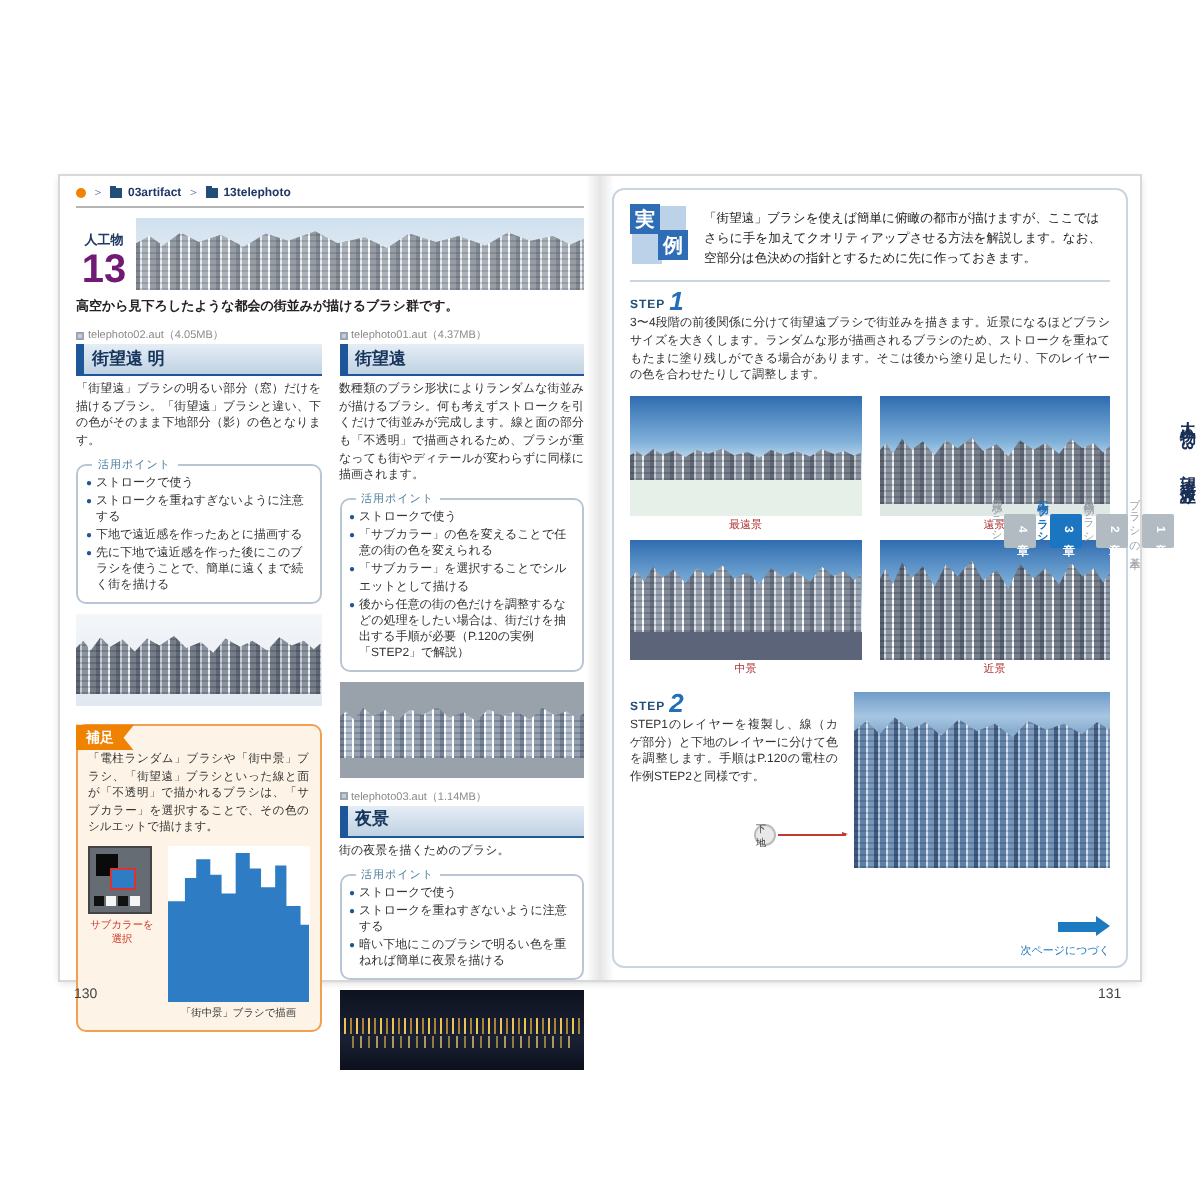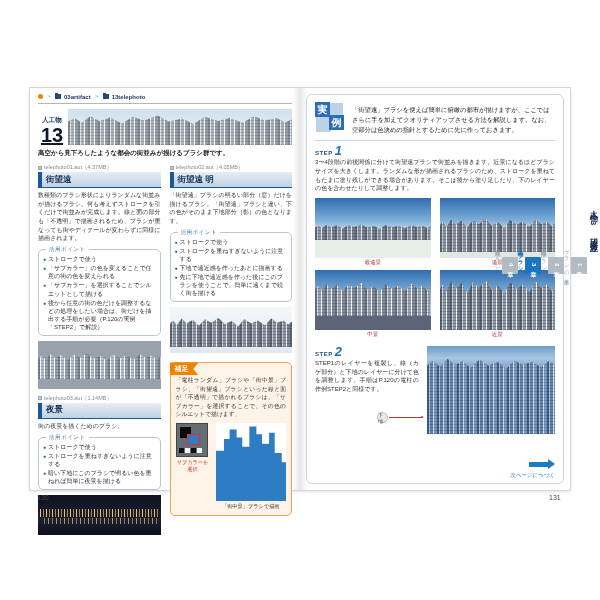--- a/index.html
+++ b/index.html
@@ -24,21 +24,21 @@
   .home-ic { width:5px; height:5px; border-radius:50%; background:#f08300; }
   .folder-ic { width:6px; height:4.5px; background:#1f4e79; position:relative; }
   .folder-ic::before { content:""; position:absolute; left:0; top:-1.5px; width:3px; height:1.5px; background:#1f4e79; }
   .bc-sep { color:#6b7c94; font-weight:normal; }
   .bc-rule { border-bottom:1px solid #b5b5b5; margin:2px 0 3px; }
 
   
   .titleblock { display:flex; align-items:flex-end; height:38px; }
   .cat-num { width:28px; text-align:center; }
   .cat { font-size:6.5px; font-weight:bold; color:#1f3864; }
-  .num { font-size:20px; font-weight:bold; color:#0f172a; line-height:1;text-decoration:underline; }
+  .num { font-size:20px; font-weight:bold; color:#701a75; line-height:1; }
   .big-title { font-size:21px; font-weight:bold; color:#0d0d0d; letter-spacing:1px;
     line-height:1; padding:0 2px 1px 2px; white-space:nowrap; }
   .banner { flex:1; height:36px; margin-left:2px; position:relative; overflow:hidden;
     background:linear-gradient(180deg,#cfe0ee 0%,#eef4f9 100%); }
   .banner .citytex { position:absolute; left:0; right:0; bottom:0; height:30px; opacity:.85;
     filter:saturate(.6) brightness(1.15); }
   .lead { font-size:6.5px; font-weight:bold; color:#222; margin:4px 0 6px; }
 
   
   .cols { display:flex; gap:9px; }
@@ -192,81 +192,20 @@
             <div class="citytex rows"></div>
           </div>
       </div>
       <div class="lead">高空から見下ろしたような都会の街並みが描けるブラシ群です。</div>
 
       <div class="cols">
 
         <div class="col">
           <div class="filelabel">
             <span class="file-ic"></span>
-            <span>telephoto01.aut（4.37MB）</span>
-          </div>
-          <div class="sechead">街望遠</div>
-          <div class="body-txt">数種類のブラシ形状によりランダムな街並みが描けるブラシ。何も考えずストロークを引くだけで街並みが完成します。線と面の部分も「不透明」で描画されるため、ブラシが重なっても街やディテールが変わらずに同様に描画されます。</div>
-
-          <div class="pointbox">
-            <span class="pb-label">活用ポイント</span>
-            <div class="pt">
-                <span class="dot">●</span>
-                <span>ストロークで使う</span>
-              </div>
-            <div class="pt">
-                <span class="dot">●</span>
-                <span>「サブカラー」の色を変えることで任意の街の色を変えられる</span>
-              </div>
-            <div class="pt">
-                <span class="dot">●</span>
-                <span>「サブカラー」を選択することでシルエットとして描ける</span>
-              </div>
-            <div class="pt">
-                <span class="dot">●</span>
-                <span>後から任意の街の色だけを調整するなどの処理をしたい場合は、街だけを抽出する手順が必要（P.120の実例「STEP2」で解説）</span>
-              </div>
-          </div>
-
-          <div class="sample1">
-              <div class="citytex rows" style="position:absolute;left:0;right:0;top:12px;height:26px;"></div>
-            </div>
-
-          <div class="filelabel" style="margin-top:6px;">
-            <span class="file-ic"></span>
-            <span>telephoto03.aut（1.14MB）</span>
-          </div>
-          <div class="sechead">夜景</div>
-          <div class="body-txt">街の夜景を描くためのブラシ。</div>
-
-          <div class="pointbox">
-            <span class="pb-label">活用ポイント</span>
-            <div class="pt">
-                <span class="dot">●</span>
-                <span>ストロークで使う</span>
-              </div>
-            <div class="pt">
-                <span class="dot">●</span>
-                <span>ストロークを重ねすぎないように注意する</span>
-              </div>
-            <div class="pt">
-                <span class="dot">●</span>
-                <span>暗い下地にこのブラシで明るい色を重ねれば簡単に夜景を描ける</span>
-              </div>
-          </div>
-
-          <div class="night">
-            <div class="lights1"></div>
-              <div class="lights2"></div>
-          </div>
-        </div>
-
-        <div class="col">
-          <div class="filelabel">
-            <span class="file-ic"></span>
             <span>telephoto02.aut（4.05MB）</span>
           </div>
           <div class="sechead">街望遠 明</div>
           <div class="body-txt">「街望遠」ブラシの明るい部分（窓）だけを描けるブラシ。「街望遠」ブラシと違い、下の色がそのまま下地部分（影）の色となります。</div>
 
           <div class="pointbox">
             <span class="pb-label">活用ポイント</span>
             <div class="pt">
                 <span class="dot">●</span>
                 <span>ストロークで使う</span>
@@ -308,20 +247,81 @@
               </div>
               <div class="silhouette-wrap">
                 <div class="silhouette">
                     <div class="shape"></div>
                   </div>
                 <div class="cap-dark">「街中景」ブラシで描画</div>
               </div>
             </div>
           </div>
         </div>
+
+        <div class="col">
+          <div class="filelabel">
+            <span class="file-ic"></span>
+            <span>telephoto01.aut（4.37MB）</span>
+          </div>
+          <div class="sechead">街望遠</div>
+          <div class="body-txt">数種類のブラシ形状によりランダムな街並みが描けるブラシ。何も考えずストロークを引くだけで街並みが完成します。線と面の部分も「不透明」で描画されるため、ブラシが重なっても街やディテールが変わらずに同様に描画されます。</div>
+
+          <div class="pointbox">
+            <span class="pb-label">活用ポイント</span>
+            <div class="pt">
+                <span class="dot">●</span>
+                <span>ストロークで使う</span>
+              </div>
+            <div class="pt">
+                <span class="dot">●</span>
+                <span>「サブカラー」の色を変えることで任意の街の色を変えられる</span>
+              </div>
+            <div class="pt">
+                <span class="dot">●</span>
+                <span>「サブカラー」を選択することでシルエットとして描ける</span>
+              </div>
+            <div class="pt">
+                <span class="dot">●</span>
+                <span>後から任意の街の色だけを調整するなどの処理をしたい場合は、街だけを抽出する手順が必要（P.120の実例「STEP2」で解説）</span>
+              </div>
+          </div>
+
+          <div class="sample1">
+              <div class="citytex rows" style="position:absolute;left:0;right:0;top:12px;height:26px;"></div>
+            </div>
+
+          <div class="filelabel" style="margin-top:6px;">
+            <span class="file-ic"></span>
+            <span>telephoto03.aut（1.14MB）</span>
+          </div>
+          <div class="sechead">夜景</div>
+          <div class="body-txt">街の夜景を描くためのブラシ。</div>
+
+          <div class="pointbox">
+            <span class="pb-label">活用ポイント</span>
+            <div class="pt">
+                <span class="dot">●</span>
+                <span>ストロークで使う</span>
+              </div>
+            <div class="pt">
+                <span class="dot">●</span>
+                <span>ストロークを重ねすぎないように注意する</span>
+              </div>
+            <div class="pt">
+                <span class="dot">●</span>
+                <span>暗い下地にこのブラシで明るい色を重ねれば簡単に夜景を描ける</span>
+              </div>
+          </div>
+
+          <div class="night">
+            <div class="lights1"></div>
+              <div class="lights2"></div>
+          </div>
+        </div>
       </div>
     </div>
 
     <div class="page page-right">
       <div class="exframe">
         <div class="exhead">
           <div class="badge">
             <span class="ghost g1"></span>
               <span class="ghost g2"></span>
             <span class="sq s1">実</span>

